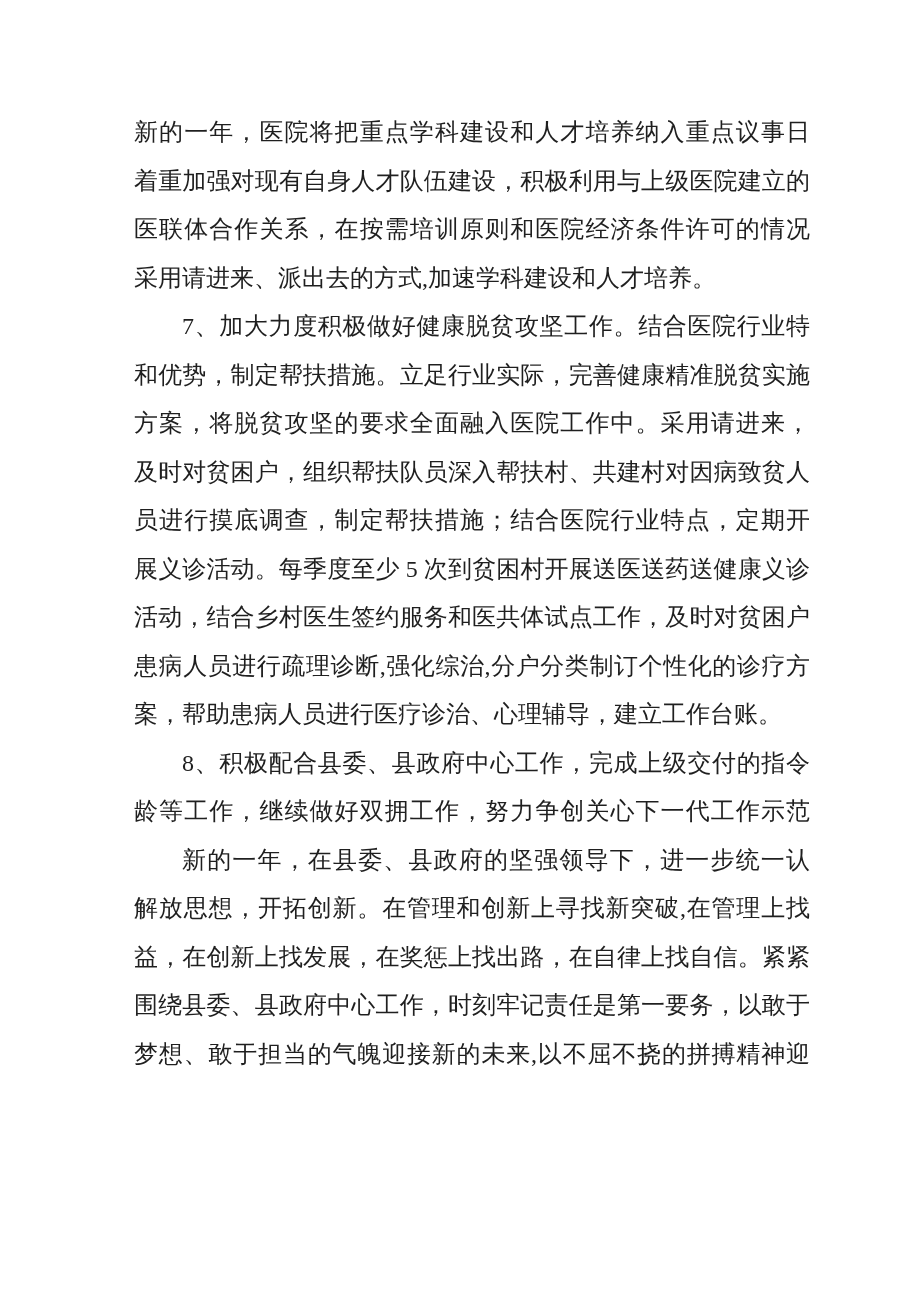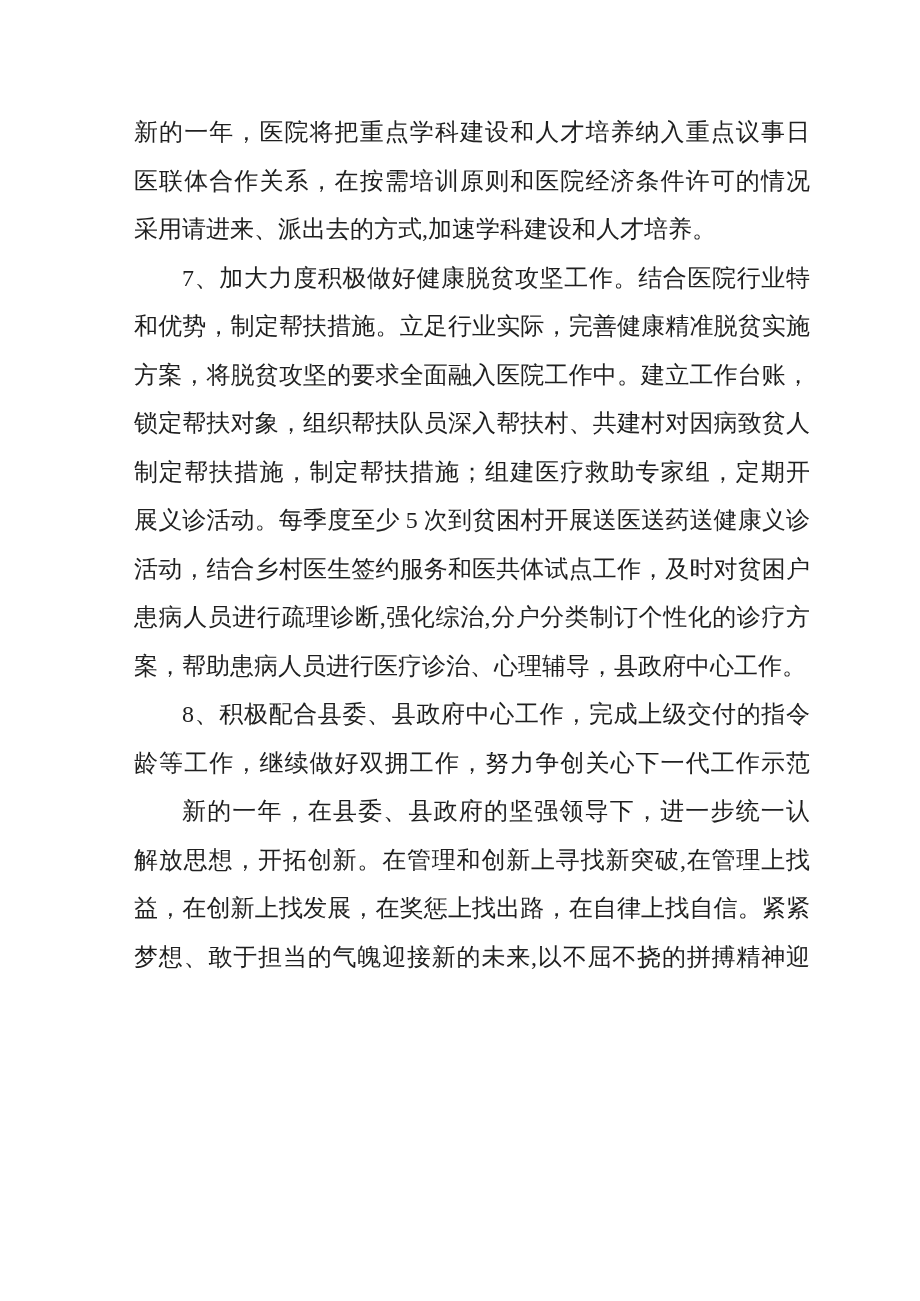--- a/index.html
+++ b/index.html
@@ -47,42 +47,44 @@
   }
 </style>
 </head>
 <body>
 
 <div class="page">
   <div class="text-block">
 
     <div class="para continued">
       <div class="line">新的一年，医院将把重点学科建设和人才培养纳入重点议事日程，</div>
+      <div class="line">着重加强对现有自身人才队伍建设，积极利用与上级医院建立的</div>
       <div class="line">医联体合作关系，在按需培训原则和医院经济条件许可的情况下，</div>
       <div class="line">采用请进来、派出去的方式,加速学科建设和人才培养。</div>
     </div>
 
     <div class="para">
       <div class="line">7、加大力度积极做好健康脱贫攻坚工作。结合医院行业特点</div>
       <div class="line">和优势，制定帮扶措施。立足行业实际，完善健康精准脱贫实施</div>
-      <div class="line">方案，将脱贫攻坚的要求全面融入医院工作中。建立工作台账，</div>
-      <div class="line">锁定帮扶对象，组织帮扶队员深入帮扶村、共建村对因病致贫人</div>
-      <div class="line">制定帮扶措施，制定帮扶措施；组建医疗救助专家组，定期开</div>
+      <div class="line">方案，将脱贫攻坚的要求全面融入医院工作中。采用请进来，</div>
+      <div class="line">及时对贫困户，组织帮扶队员深入帮扶村、共建村对因病致贫人</div>
+      <div class="line">员进行摸底调查，制定帮扶措施；结合医院行业特点，定期开</div>
       <div class="line">展义诊活动。每季度至少 5 次到贫困村开展送医送药送健康义诊</div>
       <div class="line">活动，结合乡村医生签约服务和医共体试点工作，及时对贫困户</div>
       <div class="line">患病人员进行疏理诊断,强化综治,分户分类制订个性化的诊疗方</div>
-      <div class="line">案，帮助患病人员进行医疗诊治、心理辅导，县政府中心工作。</div>
+      <div class="line">案，帮助患病人员进行医疗诊治、心理辅导，建立工作台账。</div>
     </div>
 
     <div class="para">
       <div class="line">8、积极配合县委、县政府中心工作，完成上级交付的指令性</div>
       <div class="line">龄等工作，继续做好双拥工作，努力争创关心下一代工作示范点。</div>
     </div>
 
     <div class="para continues">
       <div class="line">新的一年，在县委、县政府的坚强领导下，进一步统一认识，</div>
       <div class="line">解放思想，开拓创新。在管理和创新上寻找新突破,在管理上找效</div>
       <div class="line">益，在创新上找发展，在奖惩上找出路，在自律上找自信。紧紧</div>
+      <div class="line">围绕县委、县政府中心工作，时刻牢记责任是第一要务，以敢于</div>
       <div class="line">梦想、敢于担当的气魄迎接新的未来,以不屈不挠的拼搏精神迎接</div>
     </div>
 
   </div>
 </div>
 
 </body></html>

